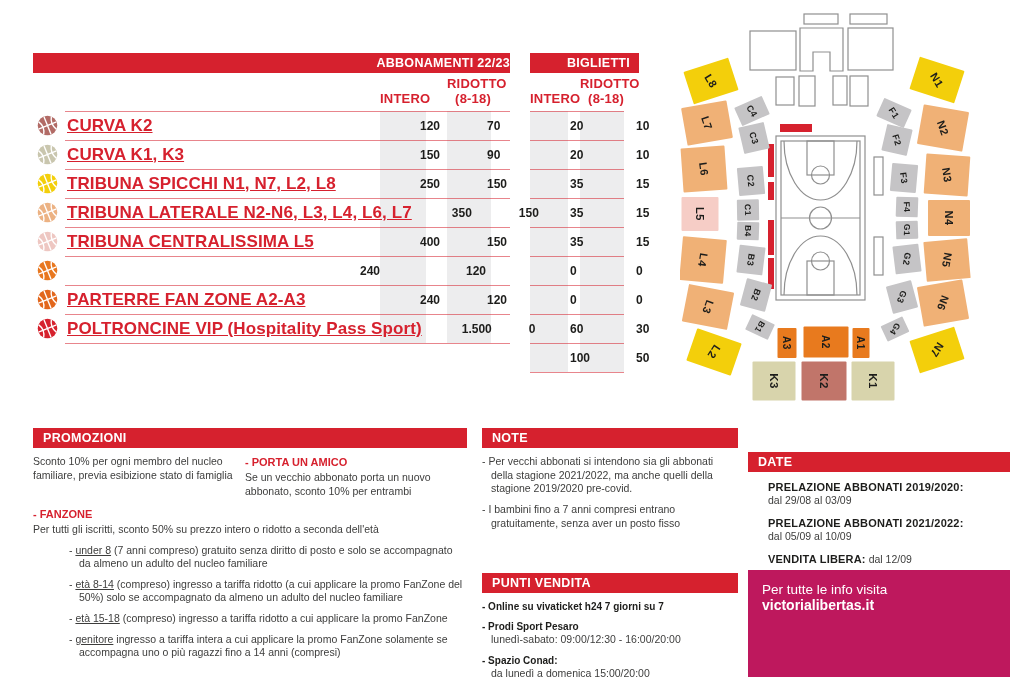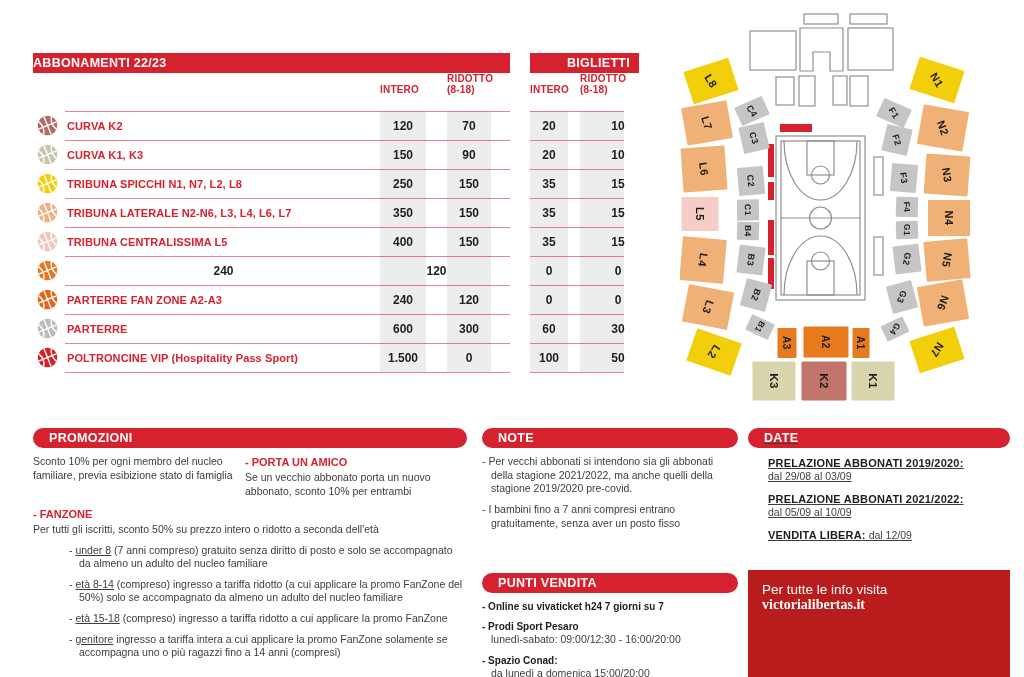--- a/index.html
+++ b/index.html
@@ -5,40 +5,40 @@
   html,body{margin:0;padding:0;}
   body{
     width:1024px;height:677px;position:relative;background:#fff;overflow:hidden;
     font-family:"Liberation Sans",sans-serif;color:#3d3d3c;
     -webkit-font-smoothing:antialiased;
   }
   .bar{
     background:#d6212e;color:#fff;font-weight:bold;font-size:12.5px;
     height:20px;line-height:20px;letter-spacing:.3px;
   }
-  .bar.center{text-align:left;}
-  .bar.pad{padding-left:16px;border-radius:10px;}
+  .bar.center{text-align:right;}
+  .bar.pad{padding-left:10px;}
 
   
   #abbonamenti{position:absolute;left:33px;top:53px;width:477px;}
   .abb-grid{display:grid;grid-template-columns:34px 1fr 46px 21px 44px 19px;align-items:center;}
   #abb-colheads{height:38px;align-items:end;}
-  .colhead{color:#d6212e;font-weight:bold;font-size:10px;text-align:left;line-height:1.1;padding-bottom:17px;letter-spacing:.2px;}
+  .colhead{color:#d6212e;font-weight:bold;font-size:13px;text-align:right;line-height:1.1;padding-bottom:5px;letter-spacing:.2px;}
   #abb-rows{position:relative;}
   .band{position:absolute;top:0;bottom:0;background:#ededee;z-index:0;}
   #abb-rows .band.b1{left:347px;width:46px;}
   #abb-rows .band.b2{left:414px;width:44px;}
   .abb-row{height:29px;position:relative;z-index:1;}
   .rule{position:absolute;top:-0.5px;height:1px;background:rgba(214,33,46,.55);}
   .abb-row .rule{left:32px;right:0;}
   .rule-bottom{position:relative;height:1px;}
   .rule-bottom .rule{left:32px;right:0;top:0;}
   .row-icon{justify-self:start;margin-left:4px;line-height:0;}
-  .row-label{color:#d6212e;font-weight:bold;font-size:11px;letter-spacing:.1px;white-space:nowrap;}
-  .row-val{font-weight:bold;font-size:12px;color:#1d1d1b;text-align:center;}
+  .row-label{color:#d6212e;font-weight:bold;font-size:17px;letter-spacing:.1px;white-space:nowrap;text-decoration:underline;}
+  .row-val{font-weight:bold;font-size:12px;color:#1d1d1b;text-align:right;margin-left:40px;}
 
   
   #biglietti{position:absolute;left:530px;top:53px;width:94px;}
   #biglietti .bar{width:81px;text-align:center;padding-left:28px;}
   .big-grid{display:grid;grid-template-columns:38px 12px 44px;align-items:center;}
   #big-colheads{height:38px;align-items:end;}
   #big-rows{position:relative;}
   #big-rows .band.b1{left:0;width:38px;}
   #big-rows .band.b2{left:50px;width:44px;}
   .big-row{height:29px;position:relative;z-index:1;gap:8px;}
@@ -60,27 +60,27 @@
   .bullet .u{text-decoration:underline;}
 
   #note{position:absolute;left:482px;top:428px;width:256px;font-size:10.5px;line-height:1.3;}
   .note-item{margin-top:7px;padding-left:9px;text-indent:-9px;}
 
   #punti{position:absolute;left:482px;top:573px;width:256px;font-size:10.5px;line-height:1.3;}
   .punti-item{margin-top:7px;}
   .punti-label{font-weight:bold;font-size:10px;color:#1d1d1b;}
   .punti-sub{padding-left:9px;}
 
-  #date{position:absolute;left:748px;top:428px;width:262px;font-size:10.5px;line-height:1.3;text-decoration:underline;}
+  #date{position:absolute;left:748px;top:452px;width:262px;font-size:10.5px;line-height:1.3;}
   .date-item{margin-top:8px;margin-left:20px;}
   .date-label{font-weight:bold;font-size:11px;color:#1d1d1b;letter-spacing:.2px;}
 
-  #info-box{position:absolute;left:748px;top:570px;width:262px;height:107px;background:#b91c1c;color:#fff;box-sizing:border-box;padding:12px 14px;}
+  #info-box{position:absolute;left:748px;top:570px;width:262px;height:107px;background:#be185d;color:#fff;box-sizing:border-box;padding:12px 14px;}
   #info-line1{font-size:13.5px;}
-  #info-line2{font-size:14px;font-weight:bold;font-family:Liberation Serif, serif;}
+  #info-line2{font-size:14px;font-weight:bold;}
 </style>
 </head>
 <body>
 
 <div id="abbonamenti">
   <div class="bar center">ABBONAMENTI 22/23</div>
   <div id="abb-colheads" class="abb-grid">
     <div></div>
       <div></div>
     <div class="colhead">INTERO</div>
@@ -203,37 +203,20 @@
               <path d="M10 .8 V19.2"></path>
               <path d="M.8 10 H19.2"></path>
               <path d="M3.4 3.4 Q7.4 10 3.4 16.6"></path>
               <path d="M16.6 3.4 Q12.6 10 16.6 16.6"></path>
             </g>
           </svg></div>
         <div class="row-label">PARTERRE FAN ZONE A2-A3</div>
         <div class="row-val">240</div>
         <div></div>
         <div class="row-val">120</div>
-        <div></div>
-      </div>
-      <div class="abb-row abb-grid">
-        <div class="rule"></div>
-        <div class="row-icon"><svg viewBox="0 0 20 20" width="21" height="21">
-            <circle cx="10" cy="10" r="9.3" fill="#bcbcbe"></circle>
-            <g stroke="#fff" stroke-width="1.3" fill="none" transform="rotate(-22 10 10)">
-              <path d="M10 .8 V19.2"></path>
-              <path d="M.8 10 H19.2"></path>
-              <path d="M3.4 3.4 Q7.4 10 3.4 16.6"></path>
-              <path d="M16.6 3.4 Q12.6 10 16.6 16.6"></path>
-            </g>
-          </svg></div>
-        <div class="row-label">PARTERRE</div>
-        <div class="row-val">600</div>
-        <div></div>
-        <div class="row-val">300</div>
         <div></div>
       </div>
       <div class="abb-row abb-grid">
         <div class="rule"></div>
         <div class="row-icon"><svg viewBox="0 0 20 20" width="21" height="21">
             <circle cx="10" cy="10" r="9.3" fill="#d6212d"></circle>
             <g stroke="#fff" stroke-width="1.3" fill="none" transform="rotate(-22 10 10)">
               <path d="M10 .8 V19.2"></path>
               <path d="M.8 10 H19.2"></path>
               <path d="M3.4 3.4 Q7.4 10 3.4 16.6"></path>

